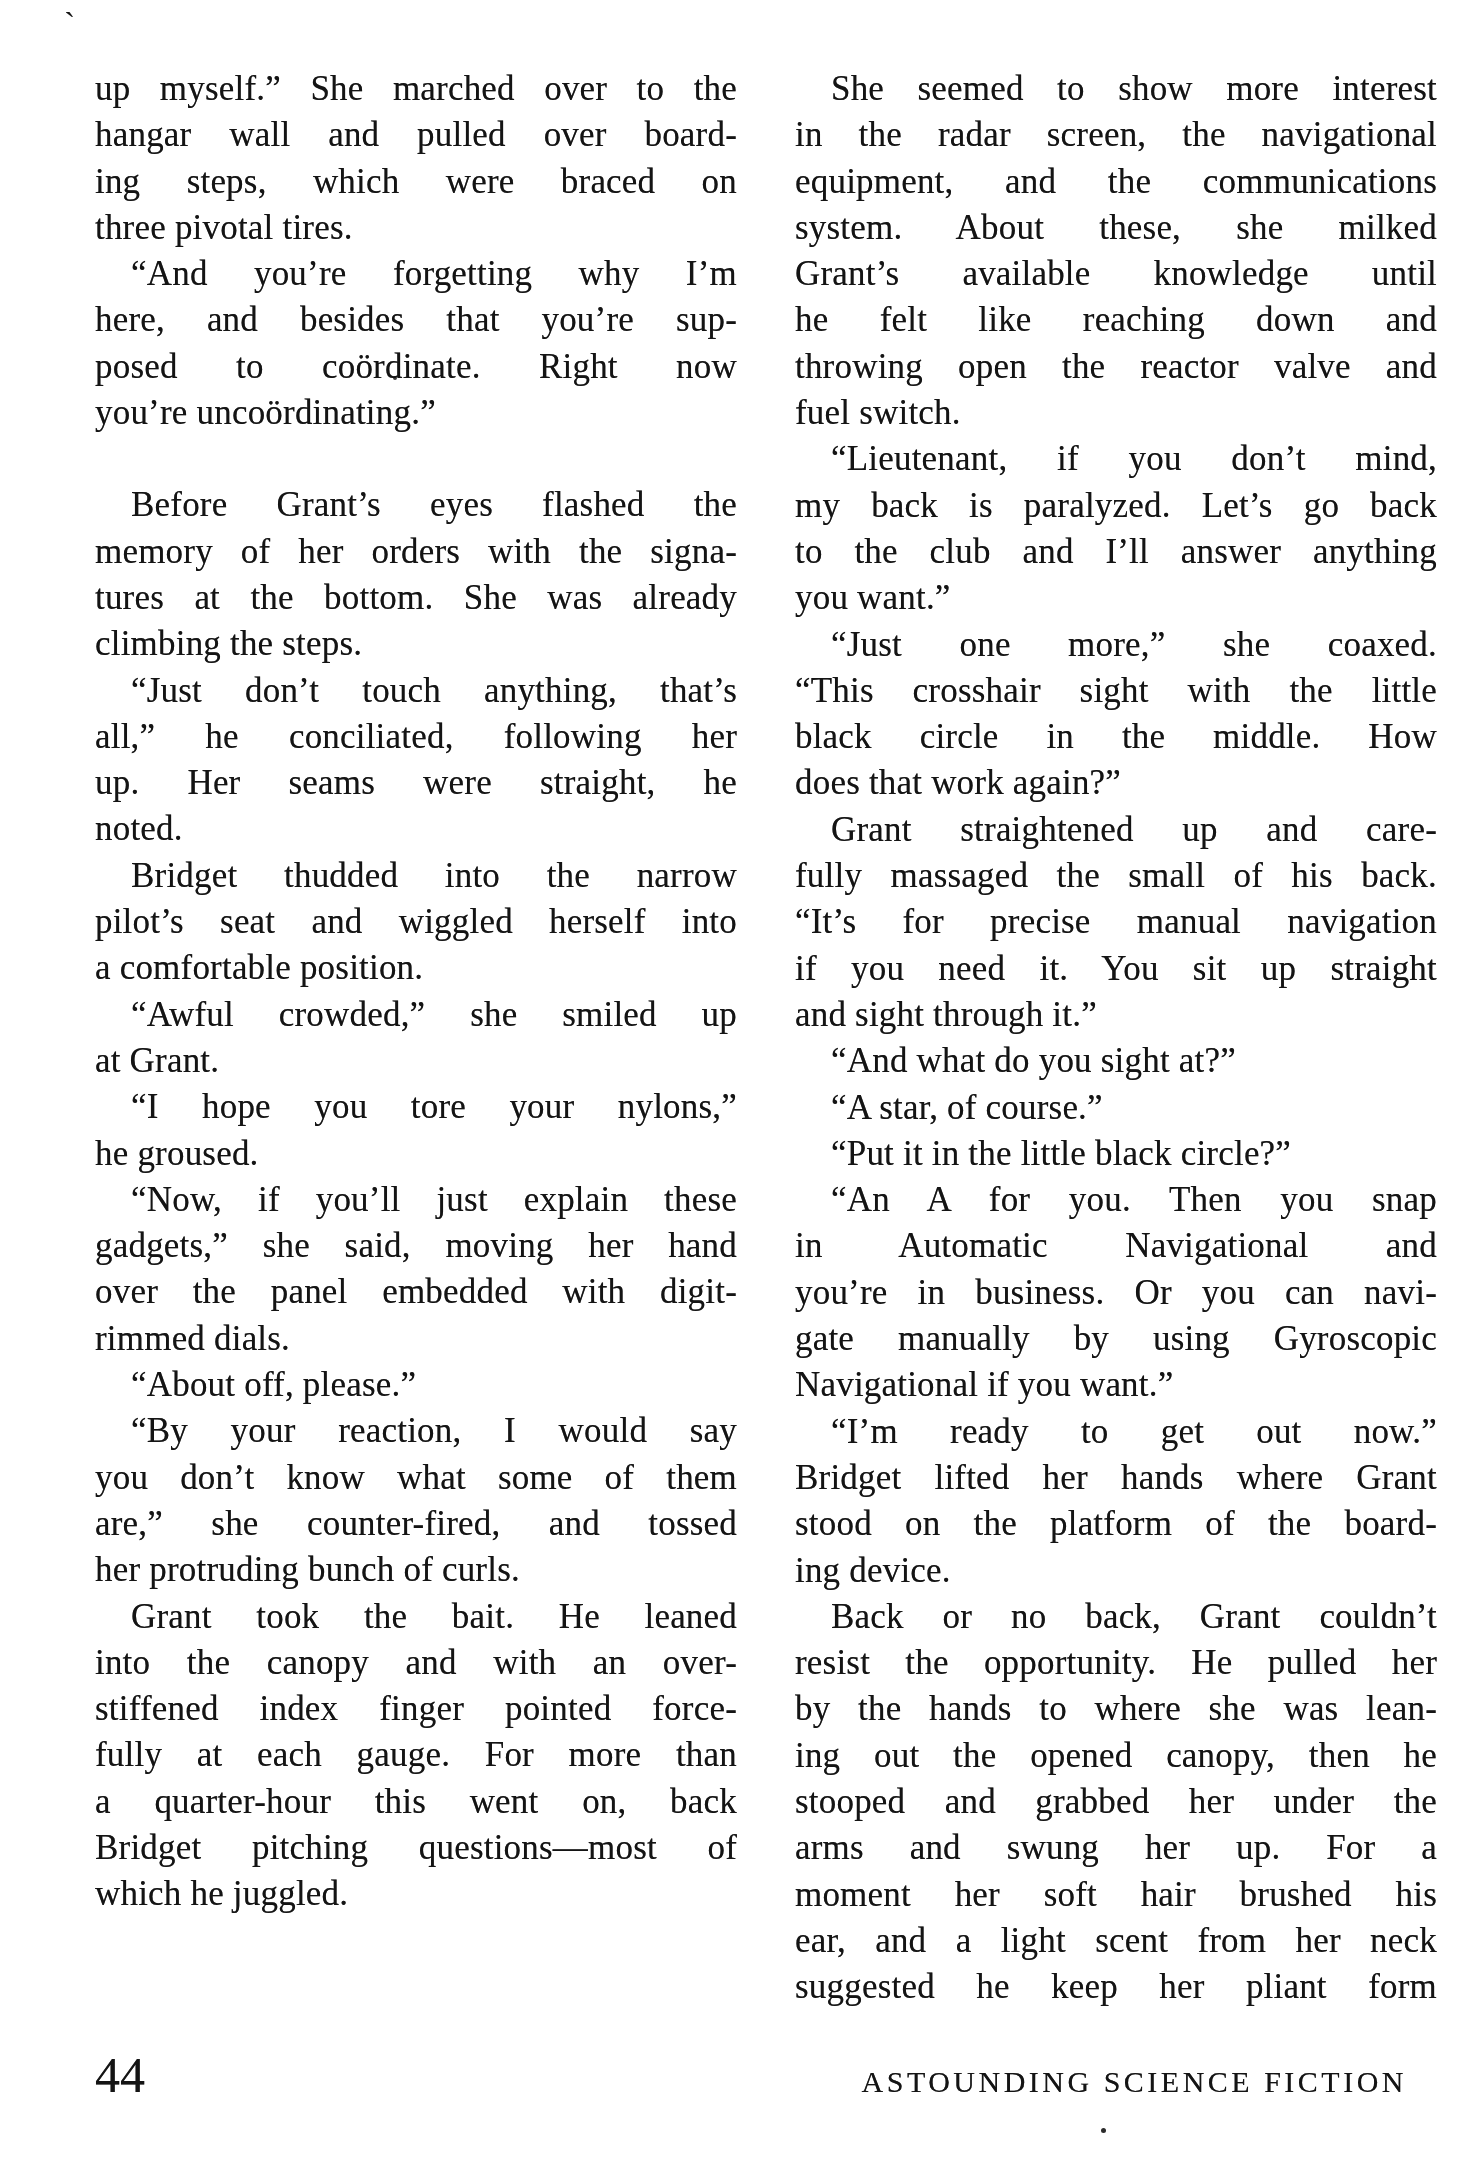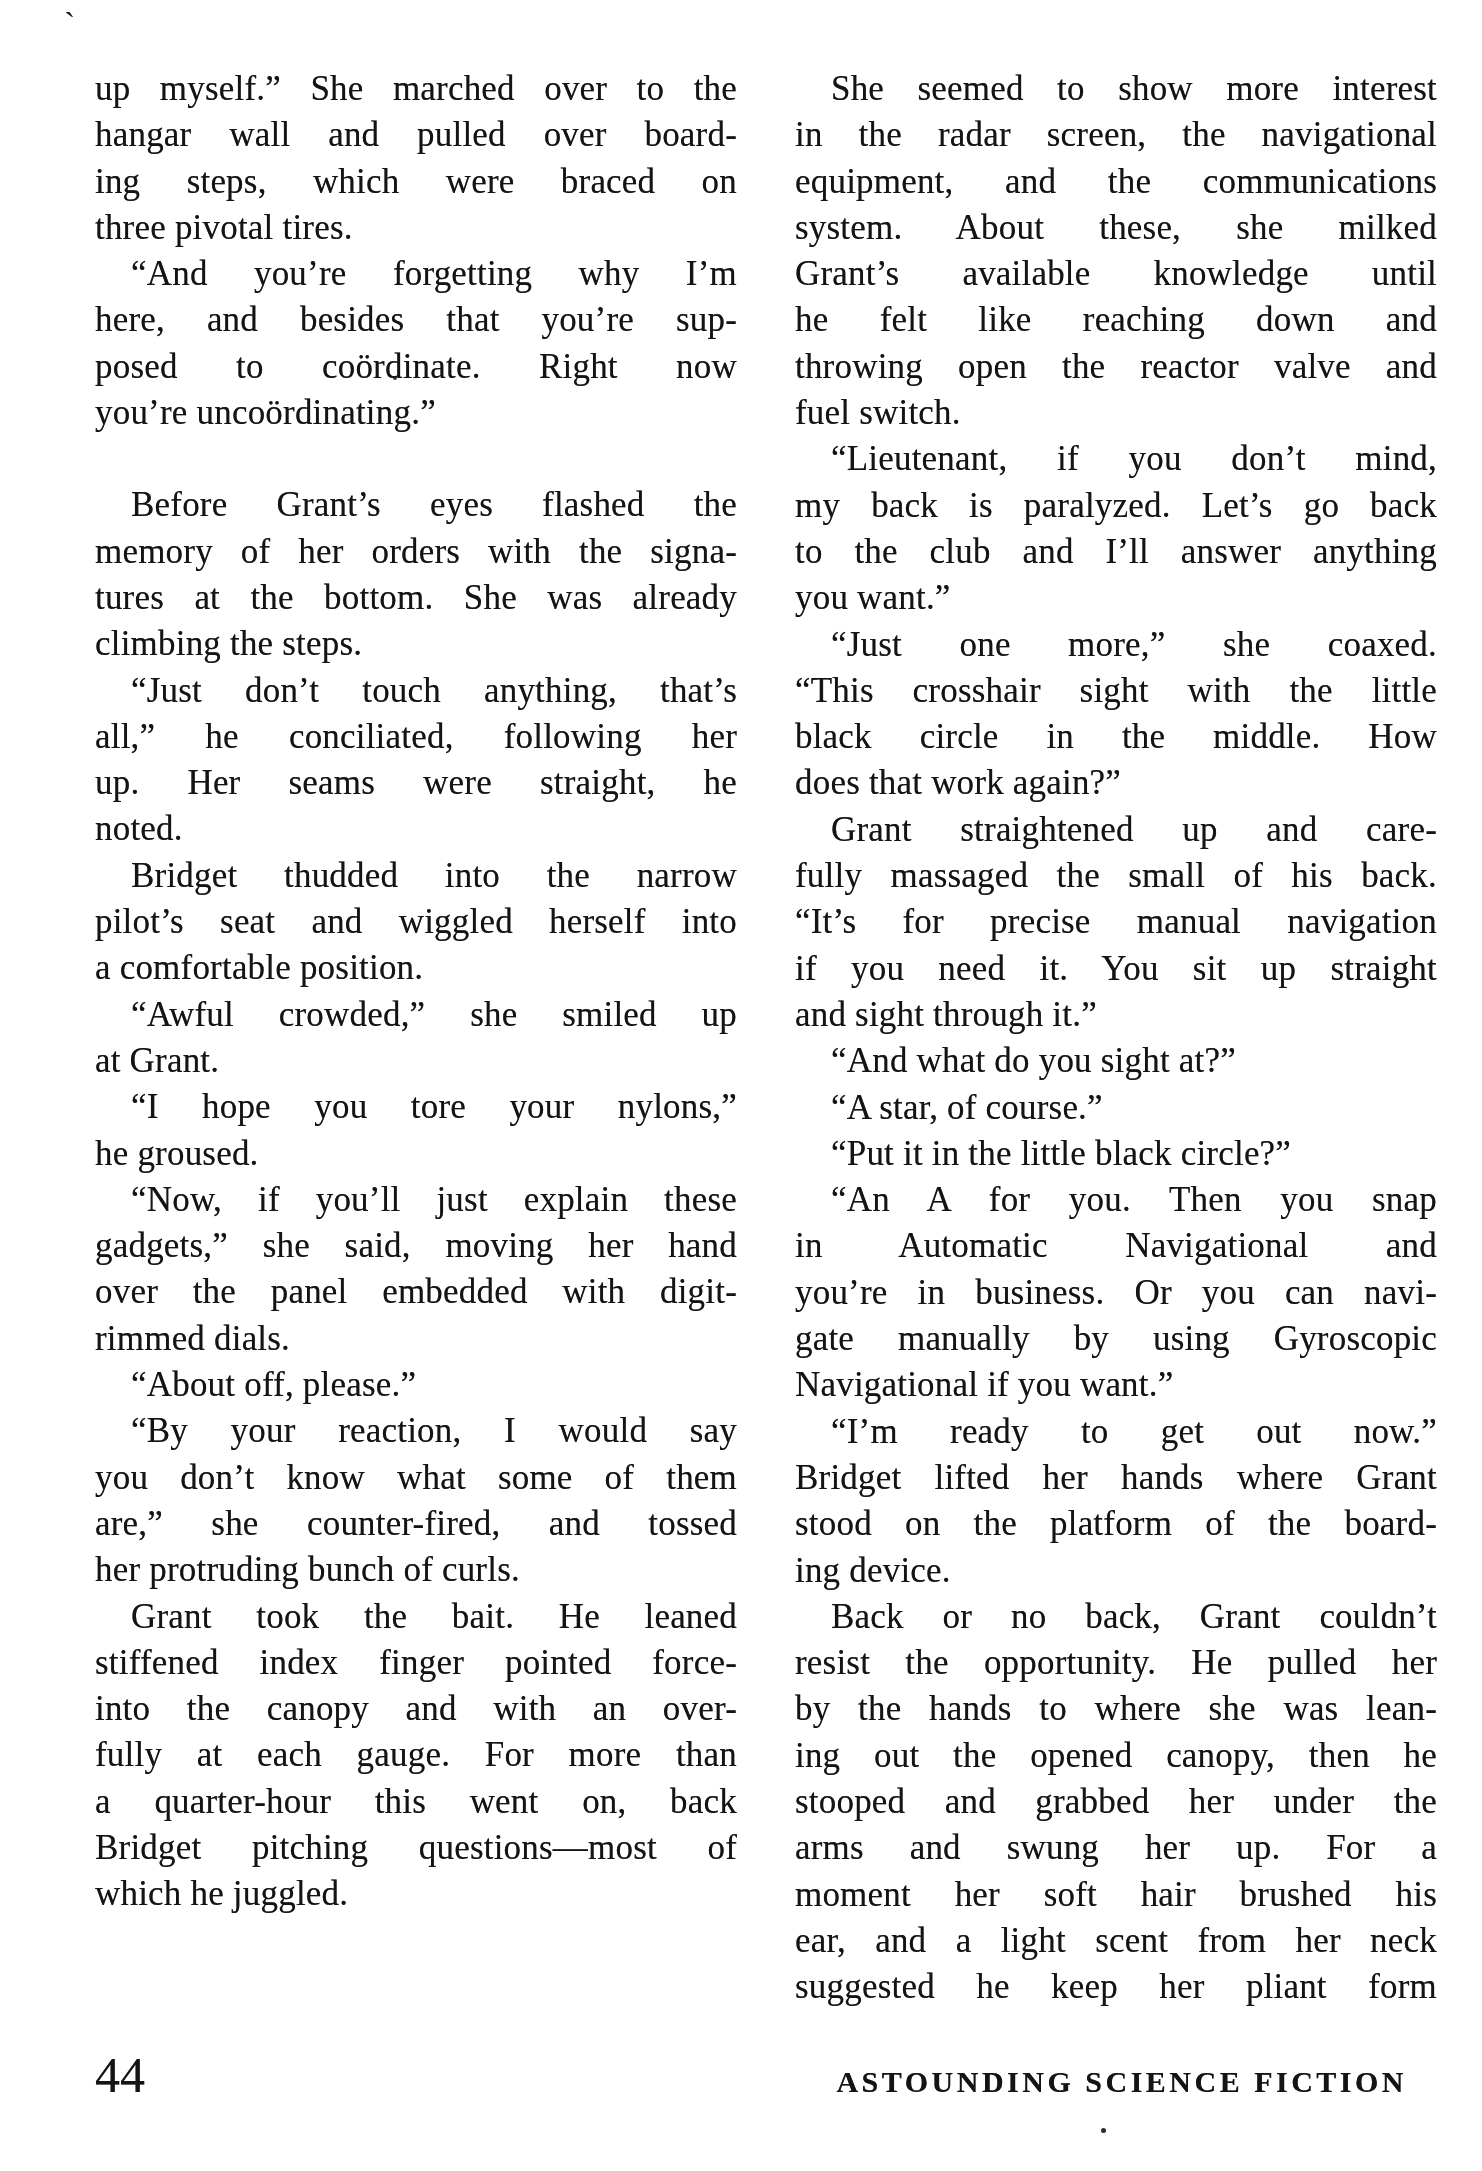--- a/index.html
+++ b/index.html
@@ -20,21 +20,21 @@
     letter-spacing:0.2px;
     text-shadow:0 0 0.5px rgba(0,0,0,0.55);
   }
   .line.last { text-align-last:left; }
   .line.indent { text-indent:36px; }
   .footer {
     position:absolute; left:95px; top:2046px; width:1312px;
     display:flex; justify-content:space-between; align-items:baseline;
   }
   .page-num { font-size:50px; text-shadow:0 0 0.5px rgba(0,0,0,0.55); }
-  .mag-title { font-weight:bold; font-size:30px; letter-spacing:3.5px; text-shadow:0 0 0.6px rgba(0,0,0,0.6); }
+  .mag-title { font-weight:normal; font-size:30px; letter-spacing:3.5px; text-shadow:0 0 0.6px rgba(0,0,0,0.6); }
   .artifact-tick { position:absolute; left:64px; top:6px; font-size:34px; color:var(--ink); }
   .artifact-dot-mid { position:absolute; left:393px; top:376px; width:4px; height:4px; border-radius:50%; background:#3a3a3a; }
   .artifact-dot-bottom { position:absolute; left:1101px; top:2128px; width:5px; height:5px; border-radius:50%; background:#2b2b2b; }
 </style>
 </head>
 <body>
 
 <div class="page">
 
   <span class="artifact-tick">`</span>
@@ -89,22 +89,22 @@
           <div class="line last indent">“About off, please.”</div>
         </div>
         <div class="para">
           <div class="line indent">“By your reaction, I would say</div>
           <div class="line">you don’t know what some of them</div>
           <div class="line">are,” she counter-fired, and tossed</div>
           <div class="line last">her protruding bunch of curls.</div>
         </div>
         <div class="para">
           <div class="line indent">Grant took the bait. He leaned</div>
+          <div class="line">into the canopy and with an over-</div>
           <div class="line">stiffened index finger pointed force-</div>
-          <div class="line">into the canopy and with an over-</div>
           <div class="line">fully at each gauge. For more than</div>
           <div class="line">a quarter-hour this went on, back</div>
           <div class="line">Bridget pitching questions—most of</div>
           <div class="line last">which he juggled.</div>
         </div>
       </div>
     <div class="col">
         <div class="para">
           <div class="line indent">She seemed to show more interest</div>
           <div class="line">in the radar screen, the navigational</div>

